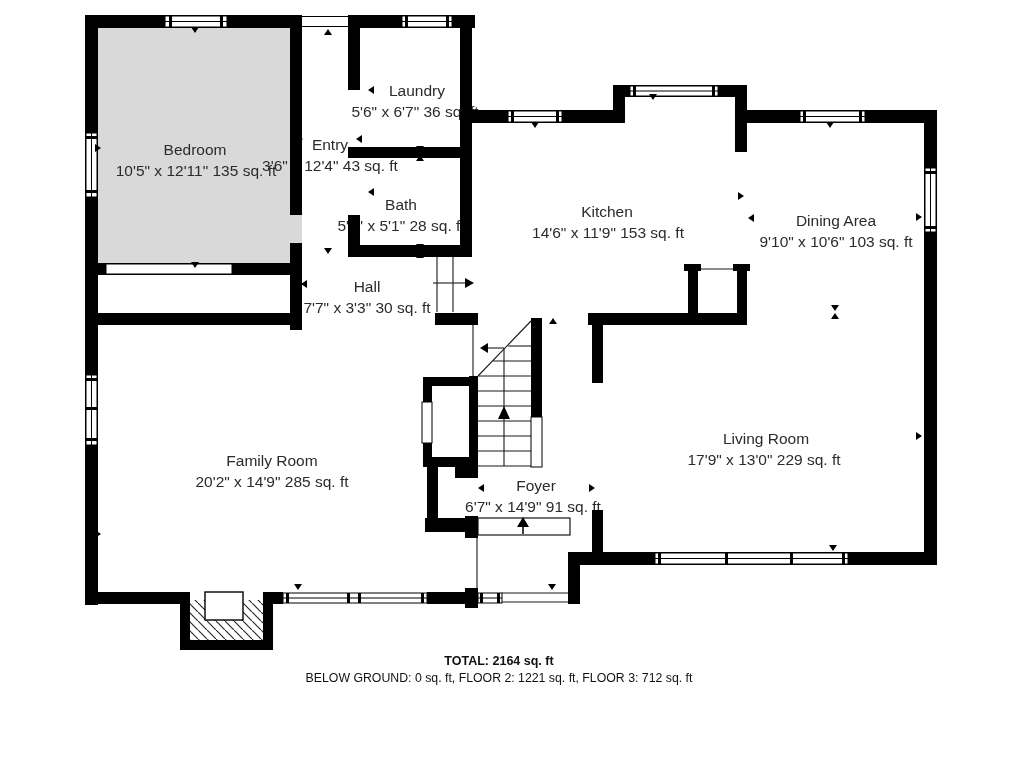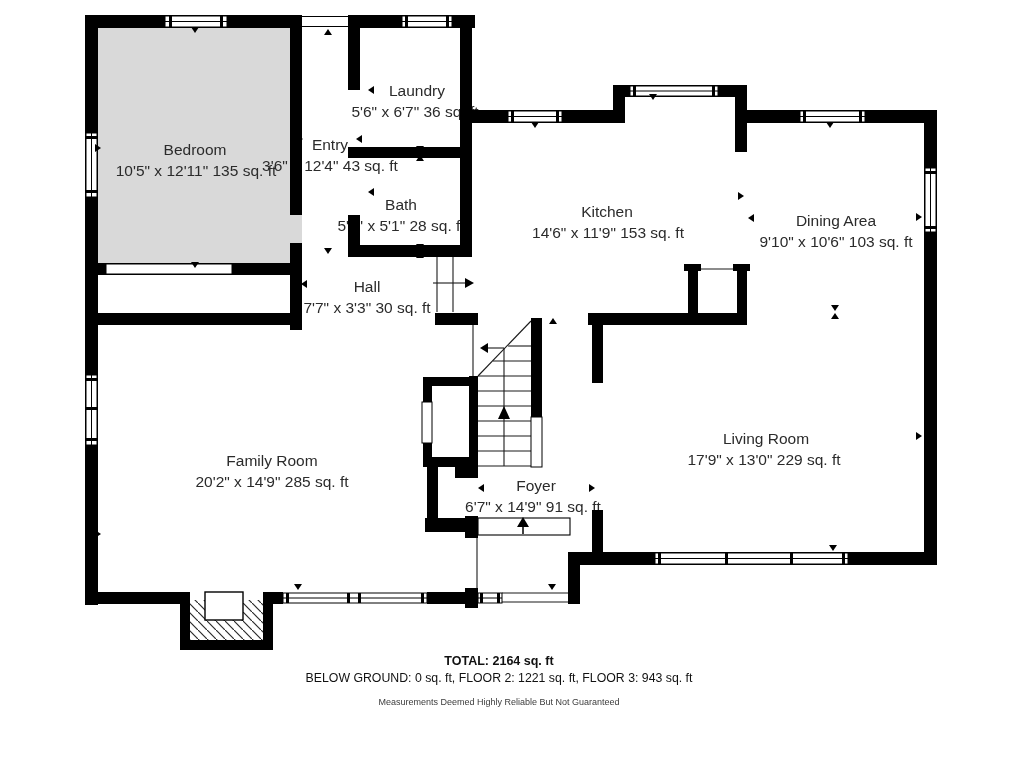--- a/index.html
+++ b/index.html
@@ -271,16 +271,15 @@
     <polygon points="548,584 556,584 552,590"></polygon>
     <polygon points="484,484 484,492 478,488"></polygon>
     <polygon points="589,484 589,492 595,488"></polygon>
     <polygon points="95,530 95,538 101,534"></polygon>
   </g>
 </svg>
 
 
 <div class="summary">
   <div class="l1">TOTAL: 2164 sq. ft</div>
-  <div class="l2">BELOW GROUND: 0 sq. ft, FLOOR 2: 1221 sq. ft, FLOOR 3: 943 sq. ft</div>
-  <div class="l4">Measurements Deemed Highly Reliable But Not Guaranteed</div>
+  <div class="l2">BELOW GROUND: 0 sq. ft, FLOOR 2: 1221 sq. ft, FLOOR 3: 712 sq. ft</div>
 </div>
 </div>
 
 </body></html>

